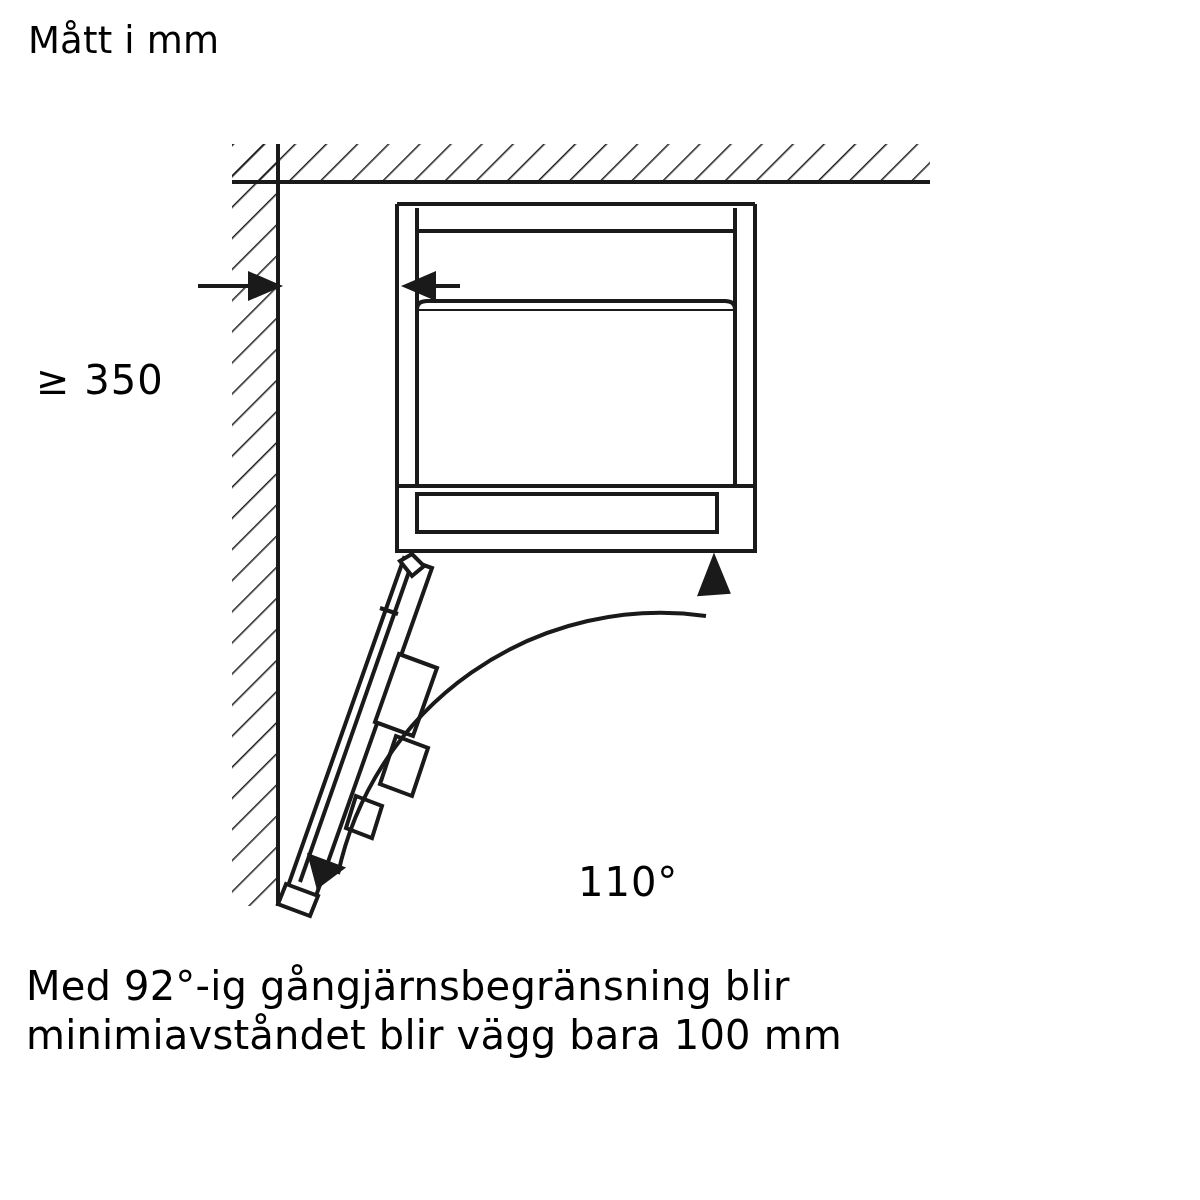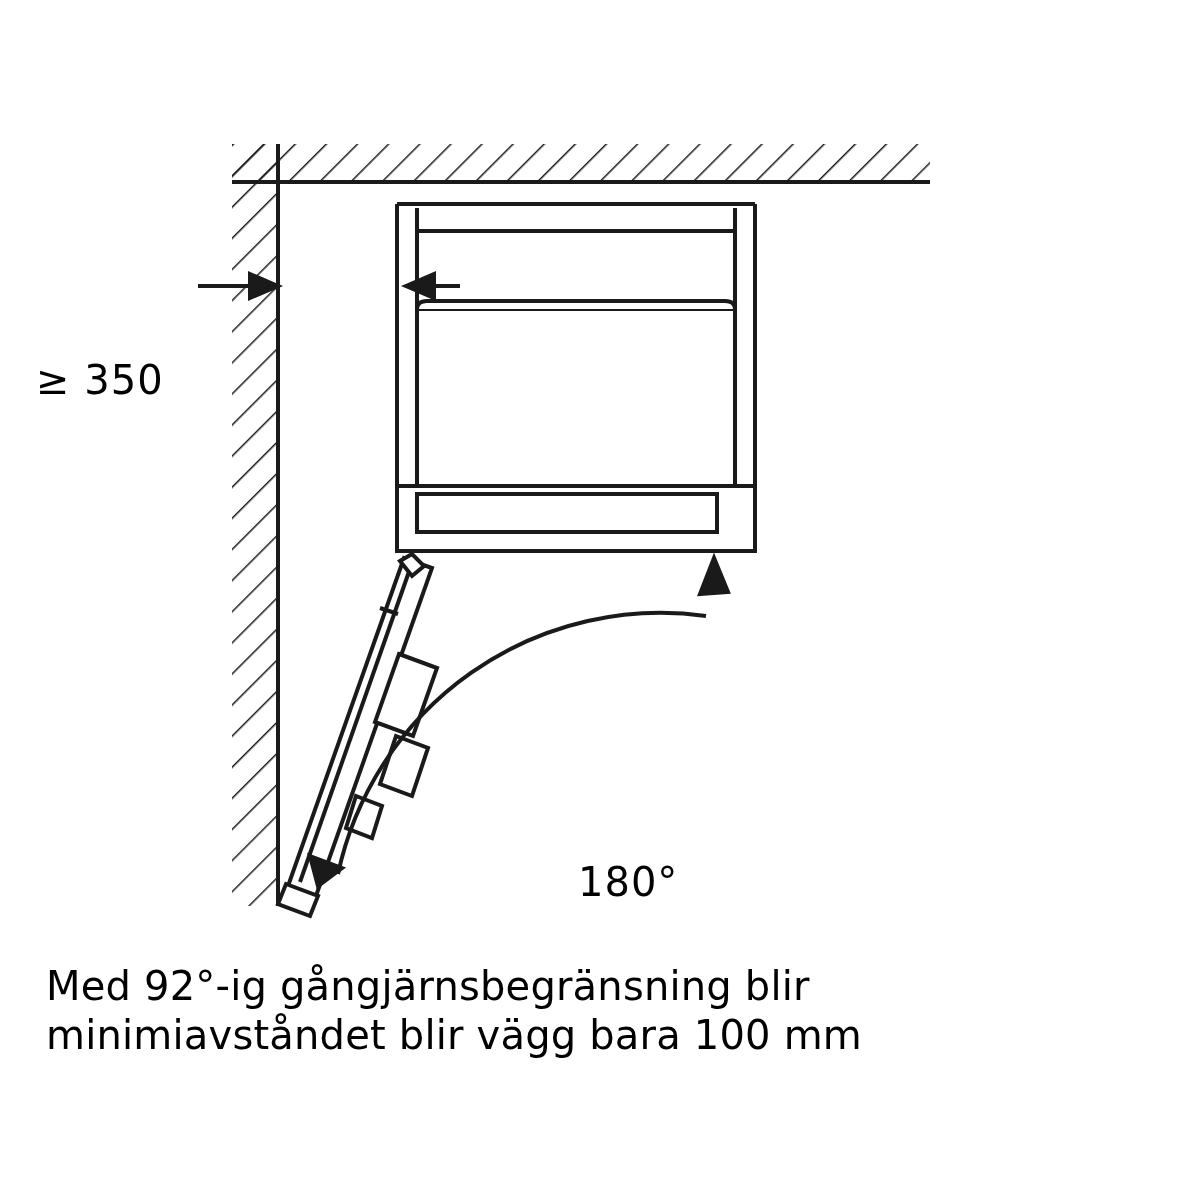--- a/index.html
+++ b/index.html
@@ -36,21 +36,20 @@
     font-size: 37px;
     line-height: 46px;
     font-weight: 700;
     letter-spacing: 0.2px;
   }
   .footer {
     position: absolute;
     left: 26px;
     top: 962px;
     width: 1120px;
-    margin-left: 20px;
   }
   .footer-line {
     font-size: 40px;
     line-height: 49px;
     font-weight: 400;
     letter-spacing: 0.2px;
   }
   .diagram {
     position: absolute;
     left: 0;
@@ -75,20 +74,21 @@
     letter-spacing: 1px;
   }
   svg { display: block; }
 </style>
 </head>
 <body>
 
 <div class="page">
 
   <div class="hdr">
+    <div class="hdr-line1">Mått i mm</div>
   </div>
 
   <div class="diagram">
     <svg width="1200" height="860" viewBox="0 0 1200 860">
       <defs>
         <pattern id="hatch" width="22" height="22" patternUnits="userSpaceOnUse" patternTransform="rotate(45)">
           <line x1="0" y1="0" x2="0" y2="22" stroke="#1a1a1a" stroke-width="3"></line>
         </pattern>
       </defs>
 
@@ -154,21 +154,21 @@
       <g stroke="#1a1a1a" stroke-width="4" fill="#1a1a1a">
         <polygon points="714,462 700,498 728,496"></polygon>
       </g>
 
       <g stroke="#1a1a1a" stroke-width="4" fill="#1a1a1a">
         <polygon points="310,760 342,772 318,790"></polygon>
       </g>
     </svg>
 
     <div class="label-350">≥ 350</div>
-    <div class="label-110">180°</div>
+    <div class="label-110">110°</div>
   </div>
 
   <div class="footer">
     <div class="footer-line">Med 92°-ig gångjärnsbegränsning blir</div>
     <div class="footer-line">minimiavståndet blir vägg bara 100 mm</div>
   </div>
 
 </div>
 
 </body></html>

